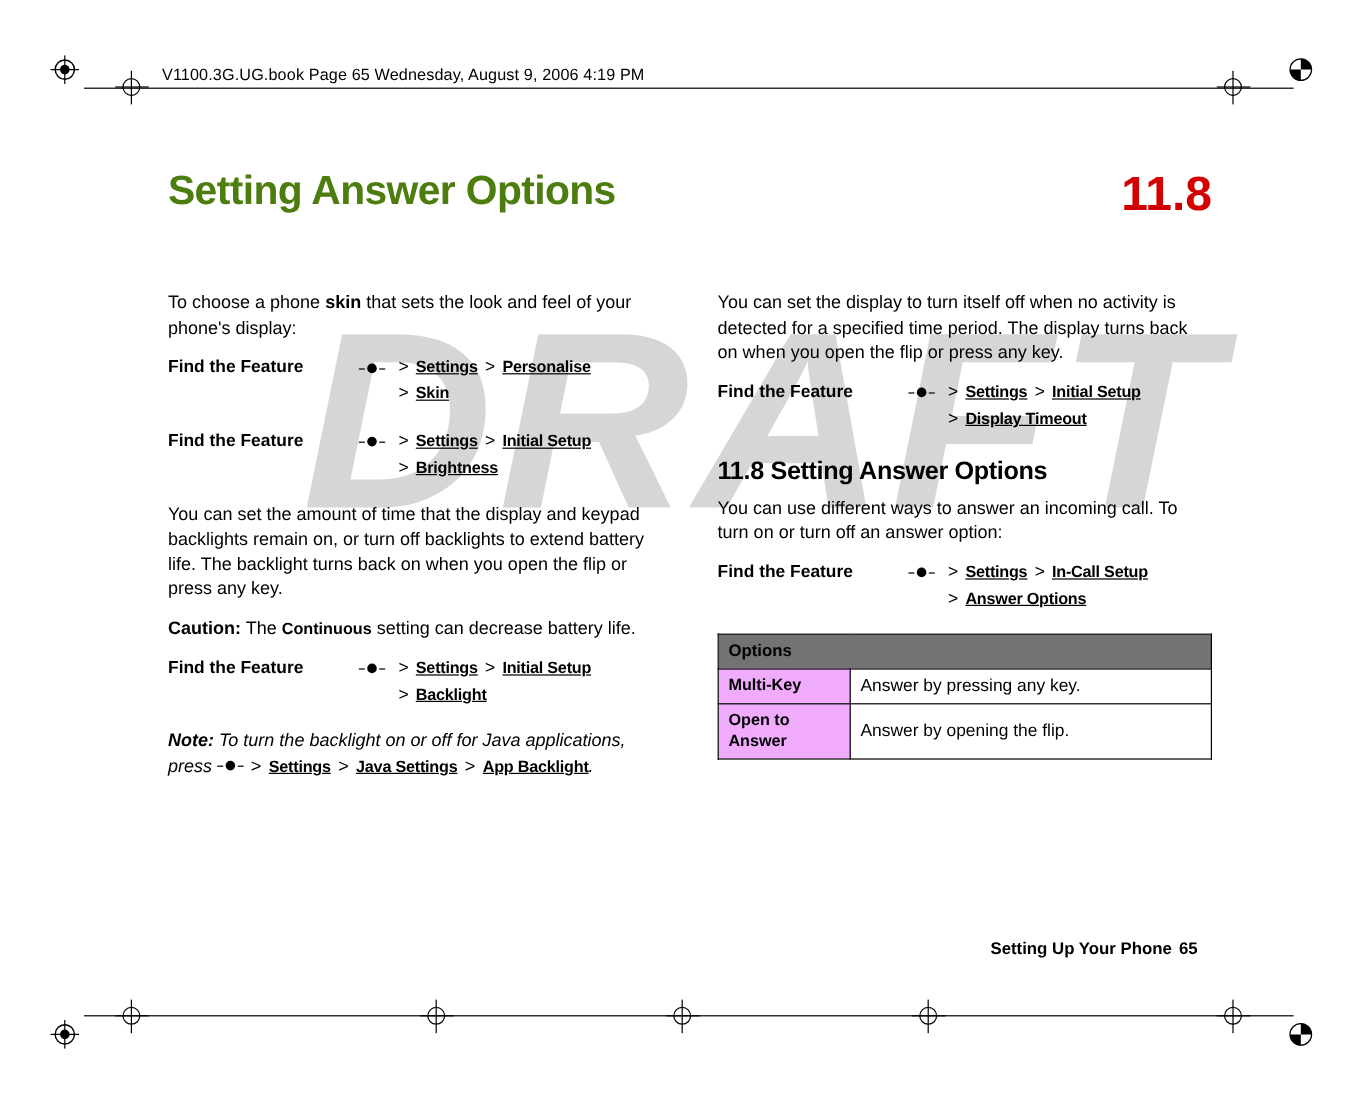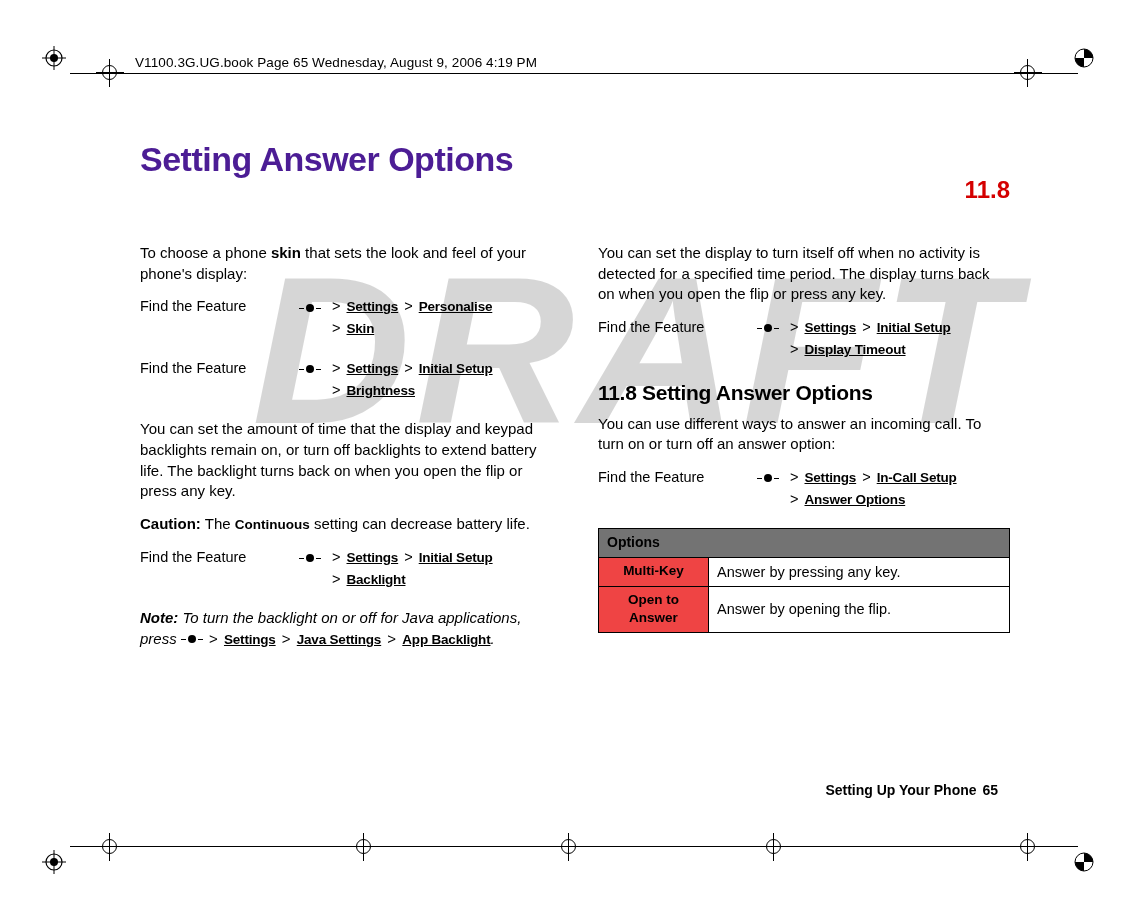--- a/index.html
+++ b/index.html
@@ -19,30 +19,30 @@
   .top-rule { top: 73px; }
   .bot-rule { bottom: 73px; }
 
   .header-meta { position: absolute; left: 90px; top: 55px; font-size: 13.5px; letter-spacing: 0.1px; margin-left: 45px; }
 
   
   .draft { position: absolute; left: 270px; top: 230px; font-size: 210px; font-weight: 800; color: rgba(0,0,0,0.16); letter-spacing: 4px; font-family: Arial, sans-serif; font-style: italic; transform: scaleX(1.05); pointer-events: none; z-index: 0; }
 
   
   .content { position: absolute; left: 140px; top: 140px; width: 870px; z-index: 1; }
-  h1.section-title { font-family: "Arial Narrow", Arial, sans-serif; font-stretch: condensed; font-weight: 700; color: #4c1d95; font-size: 34px; letter-spacing: -0.5px; }
-  .section-num { position: absolute; right: 0; top: 0; font-family: "Arial Narrow", Arial, sans-serif; font-stretch: condensed; font-weight: 700; color: #d40000; font-size: 24px; margin-top: 36px; }
+  h1.section-title { font-family: "Arial Narrow", Arial, sans-serif; font-stretch: condensed; font-weight: 700; color: #4d7c0f; font-size: 34px; letter-spacing: -0.5px; }
+  .section-num { position: absolute; right: 0; top: 0; font-family: "Arial Narrow", Arial, sans-serif; font-stretch: condensed; font-weight: 700; color: #d40000; font-size: 40px; }
 
   .cols { display: flex; gap: 46px; margin-top: 64px; }
   .col { width: 412px; font-size: 15px; line-height: 1.38; }
   .col p { margin-bottom: 12px; }
   .col p.tight { margin-bottom: 6px; }
 
   .feature { display: flex; align-items: flex-start; margin: 6px 0 18px 0; font-size: 14.5px; }
-  .feature .lbl { font-weight: 400; width: 150px; flex: none; }
+  .feature .lbl { font-weight: 700; width: 150px; flex: none; }
   .feature .keywrap { width: 40px; flex: none; text-align: center; padding-top: 1px; }
   .feature .path { flex: 1; }
   .feature .path .row { display: block; line-height: 1.5; }
   .kbold { font-family: "Arial Narrow", Arial, sans-serif; font-stretch: condensed; font-weight: 800; font-size: 13.5px; letter-spacing: -0.2px; text-decoration: underline; }
   .gt { padding: 0 2px; font-weight: 400; }
 
   .nav-key { display: inline-block; width: 22px; height: 10px; position: relative; vertical-align: middle; }
   .nav-key:before, .nav-key:after { content: ""; position: absolute; top: 4px; width: 5px; height: 1px; background: #000; }
   .nav-key:before { left: 0; }
   .nav-key:after { right: 0; }
@@ -51,21 +51,21 @@
 
   h2.subhead { font-family: "Arial Narrow", Arial, sans-serif; font-stretch: condensed; font-weight: 800; color: #000000; font-size: 21px; margin: 10px 0 6px 0; letter-spacing: -0.3px; }
 
   strong { font-weight: 700; }
   em.note { font-style: italic; }
   .cond { font-family: "Arial Narrow", Arial, sans-serif; font-stretch: condensed; font-weight: 800; font-size: 13.5px; }
 
   table.opts { border-collapse: collapse; width: 100%; margin-top: 8px; font-size: 14.5px; }
   table.opts th, table.opts td { border: 1px solid #000; padding: 4px 8px; text-align: left; vertical-align: middle; }
   table.opts th { background: #737373; font-weight: 700; font-family: "Arial Narrow", Arial, sans-serif; font-stretch: condensed; font-size: 14px; }
-  table.opts td.k { background: #ef4444; font-family: "Arial Narrow", Arial, sans-serif; font-stretch: condensed; font-weight: 800; font-size: 13.5px; width: 110px; text-align: center; }
+  table.opts td.k { background: #f0abfc; font-family: "Arial Narrow", Arial, sans-serif; font-stretch: condensed; font-weight: 800; font-size: 13.5px; width: 110px; }
 
   .footer { position: absolute; right: 140px; bottom: 122px; font-size: 14px; font-weight: 700; }
   .footer .pn { margin-left: 2px; }
 </style>
 </head>
 <body>
 
 <div class="page">
 
   <div class="reg" style="left:42px; top:46px;">

